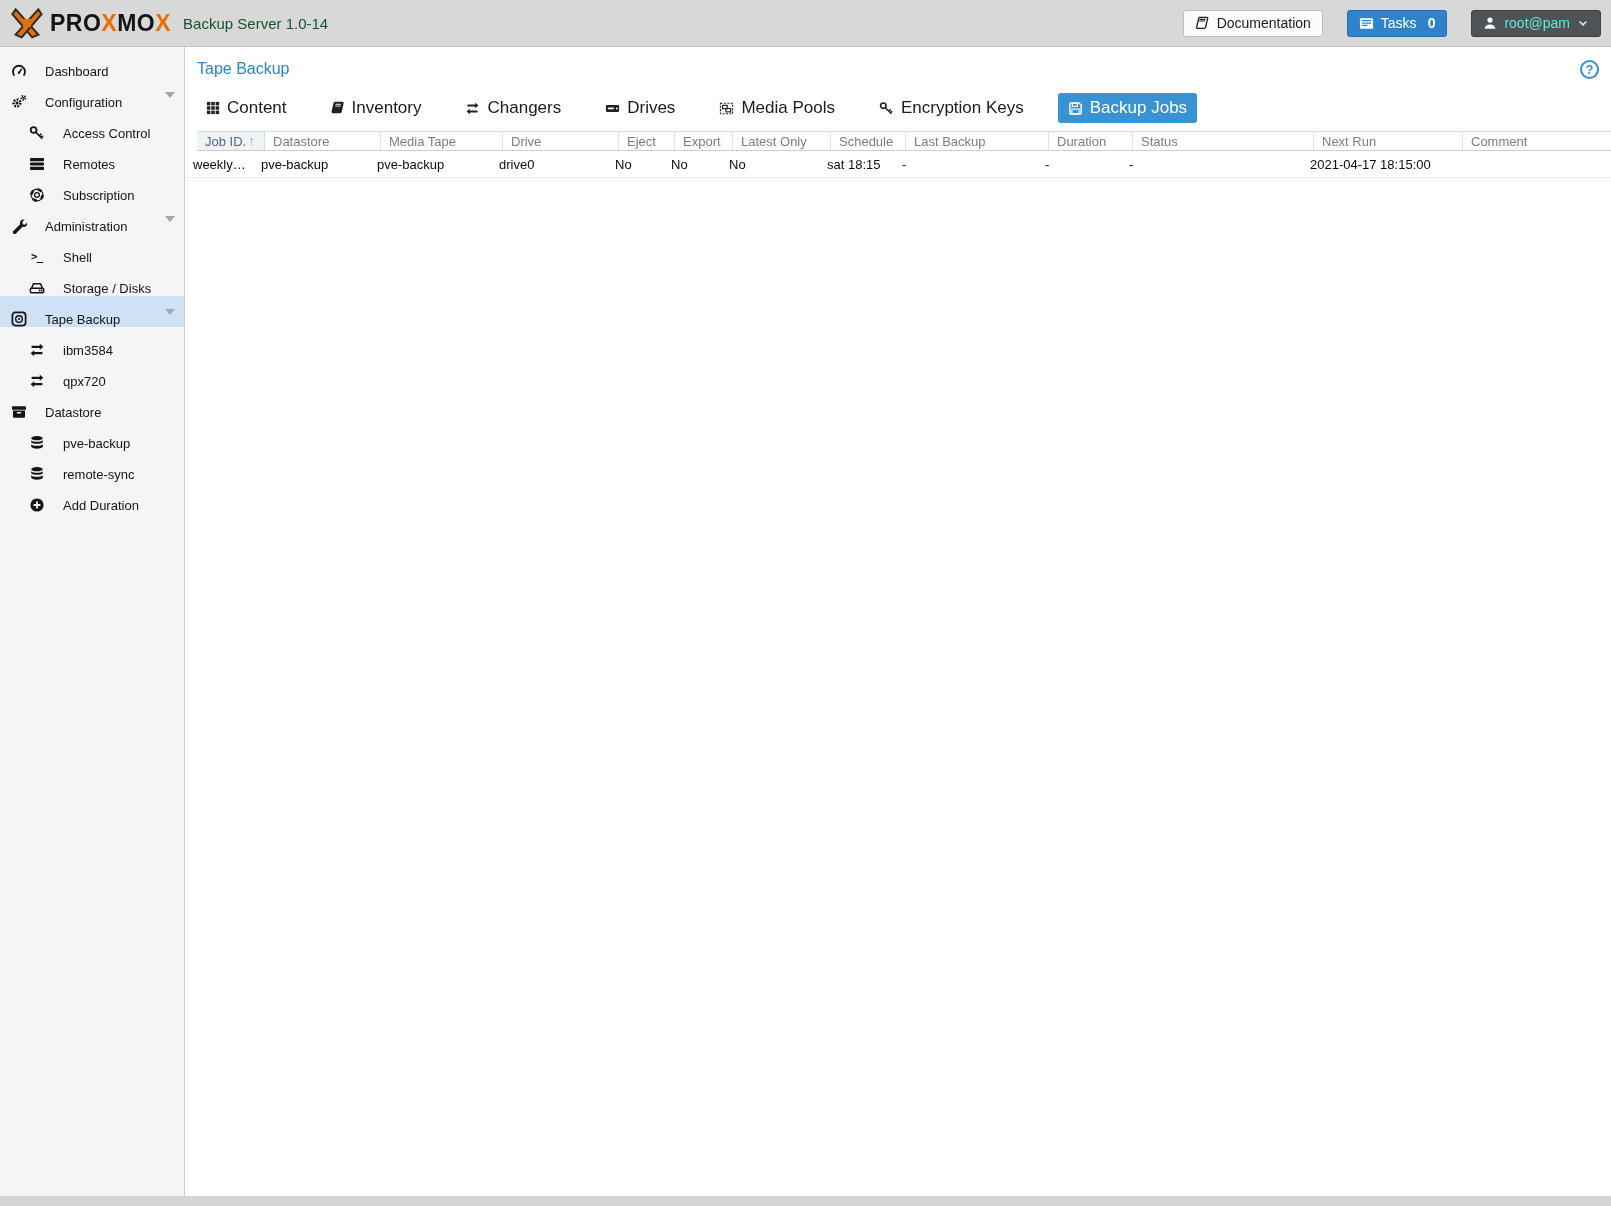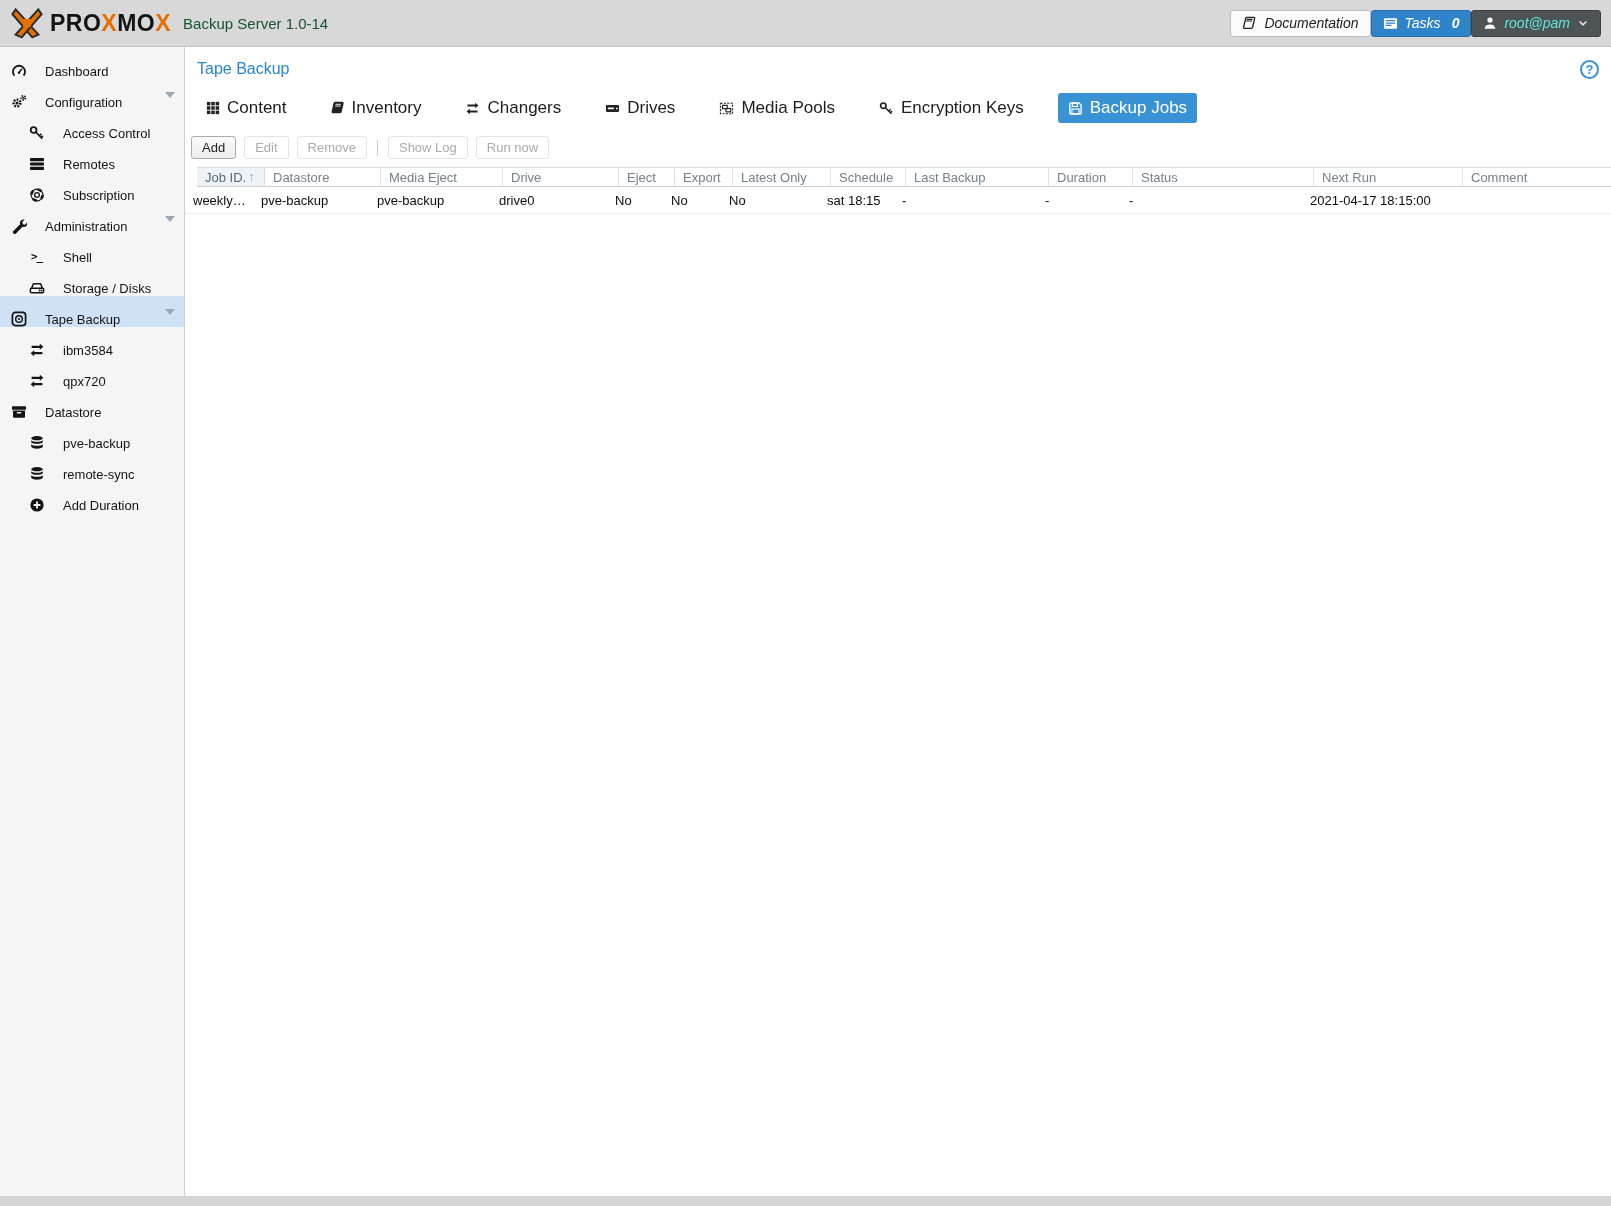--- a/index.html
+++ b/index.html
@@ -6,21 +6,21 @@
   html,body { width:1611px; height:1206px; }
   body { background:#d4d4d4; font-family:"Liberation Sans","DejaVu Sans",sans-serif; font-size:13px; color:#1a1a1a; overflow:hidden; }
 
   
   .topbar { height:47px; background:#d8d8d8; border-bottom:1px solid #c2c2c2; display:flex; align-items:center; padding:0 10px; }
   .brand { display:flex; align-items:center; gap:6px; }
   .logo-mark { width:34px; height:32px; }
   .wordmark { font-weight:bold; font-size:23px; letter-spacing:.5px; color:#141414; display:flex; }
   .wordmark .ox { color:#e57000; }
   .subtitle { margin-left:12px; font-size:15px; color:#14532d; }
-  .topbar-right { margin-left:auto; display:flex; align-items:flex-start; gap:0;font-style:italic; }
+  .topbar-right { margin-left:auto; display:flex; align-items:flex-start; gap:24px; }
   .tb-btn { height:27px; display:flex; align-items:center; gap:7px; padding:0 11px; border-radius:3px; font-size:14px; cursor:pointer; }
   .tb-btn svg { flex:0 0 auto; }
   .btn-doc { background:#fbfbfb; border:1px solid #bdbdbd; color:#1c1c1c; }
   .btn-tasks { background:#2e83c9; border:1px solid #2470ad; color:#fff; }
   .btn-tasks .count { font-weight:bold; margin-left:4px; }
   .btn-user { background:#4e5356; border:1px solid #3b3f41; color:#5eead4; }
 
   
   .layout { display:flex; height:1149px; }
   .sidebar { width:185px; background:#f5f5f5; border-right:1px solid #cfcfcf; padding-top:1px; }
@@ -354,37 +354,29 @@
           <svg width="15" height="15" viewBox="0 0 16 16" fill="none" stroke="currentColor">
             <path d="M2 3a1 1 0 0 1 1-1h8.6L14 4.4V13a1 1 0 0 1-1 1H3a1 1 0 0 1-1-1z" stroke-width="1.5"></path>
             <rect x="4.6" y="2.4" width="5.4" height="3.4" stroke-width="1.2"></rect>
             <rect x="4.2" y="8.6" width="7.6" height="5" stroke-width="1.2"></rect>
           </svg>
         </span>
         <span>Backup Jobs</span>
       </div>
     </div>
 
-    <div class="toolbar">
-      <div class="tool-btn enabled">Add</div>
-      <div class="tool-btn disabled">Edit</div>
-      <div class="tool-btn disabled">Remove</div>
-      <div class="tool-sep"></div>
-      <div class="tool-btn disabled">Show Log</div>
-      <div class="tool-btn disabled">Run now</div>
-    </div>
 
     <div class="grid">
       <div class="grid-head">
         <div class="gh-cell sorted c0">
           <span>Job ID.</span>
             <span class="sort-arrow">↑</span>
         </div>
         <div class="gh-cell c1">Datastore</div>
-        <div class="gh-cell c2">Media Eject</div>
+        <div class="gh-cell c2">Media Tape</div>
         <div class="gh-cell c3">Drive</div>
         <div class="gh-cell c4">Eject</div>
         <div class="gh-cell c5">Export</div>
         <div class="gh-cell c6">Latest Only</div>
         <div class="gh-cell c7">Schedule</div>
         <div class="gh-cell c8">Last Backup</div>
         <div class="gh-cell c9">Duration</div>
         <div class="gh-cell c10">Status</div>
         <div class="gh-cell c11">Next Run</div>
         <div class="gh-cell c12">Comment</div>

